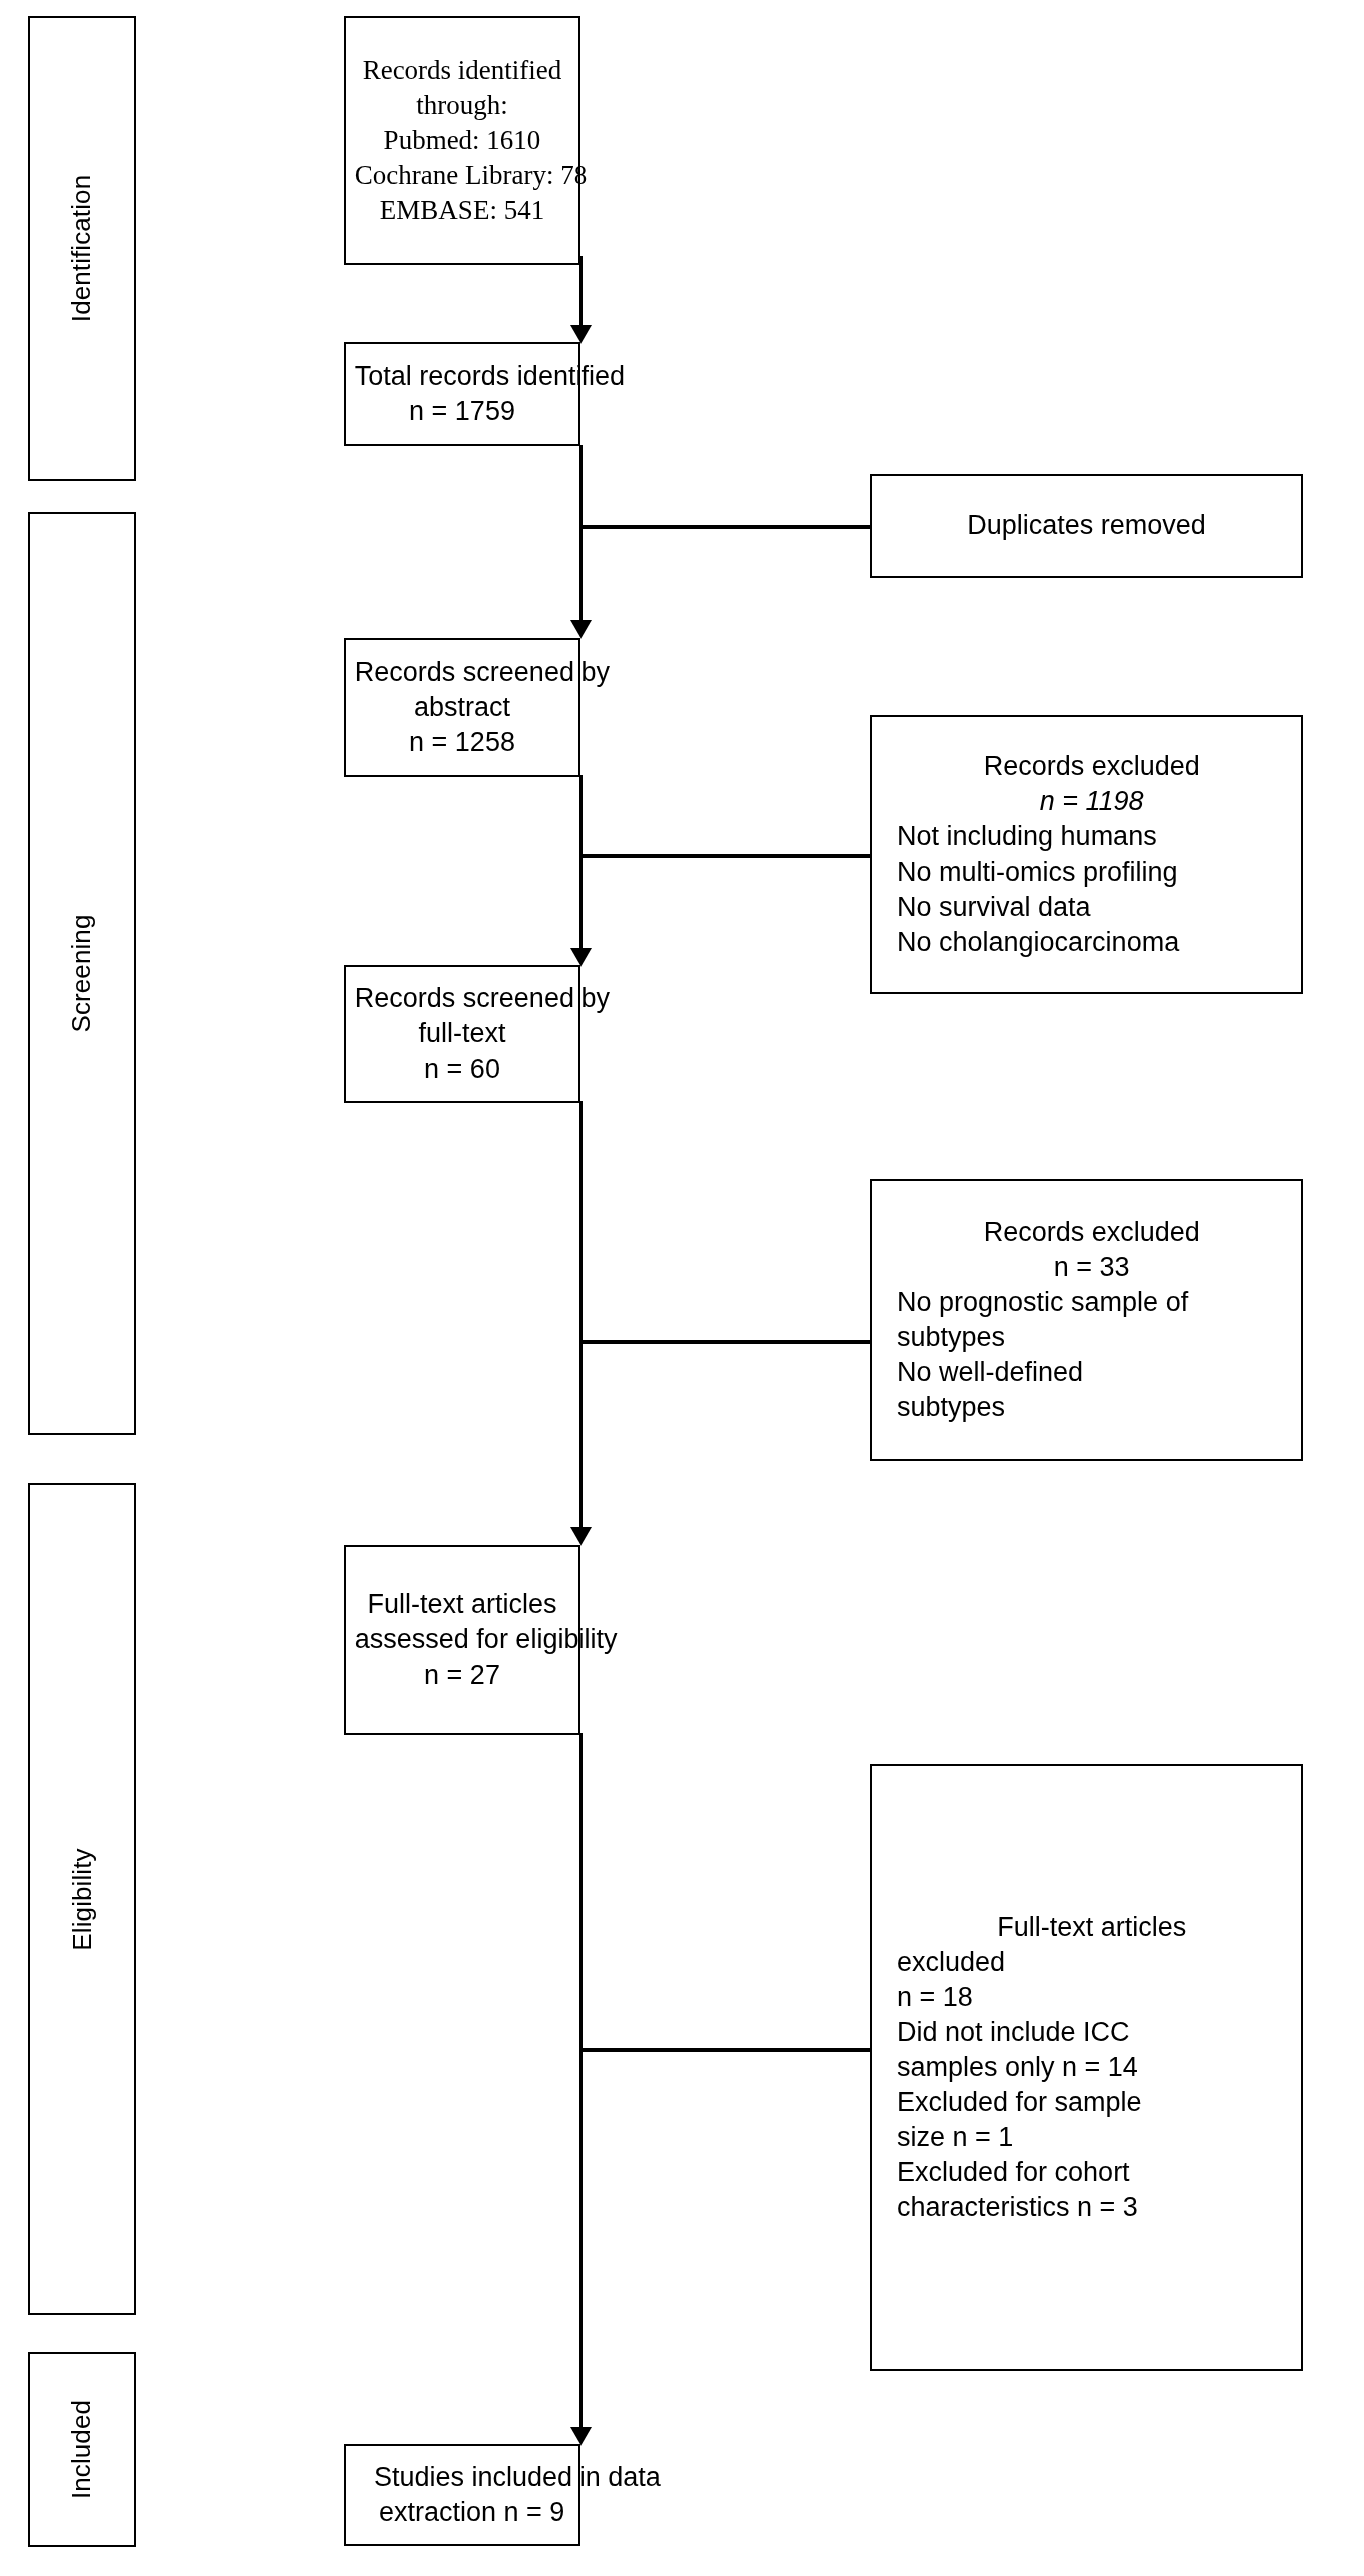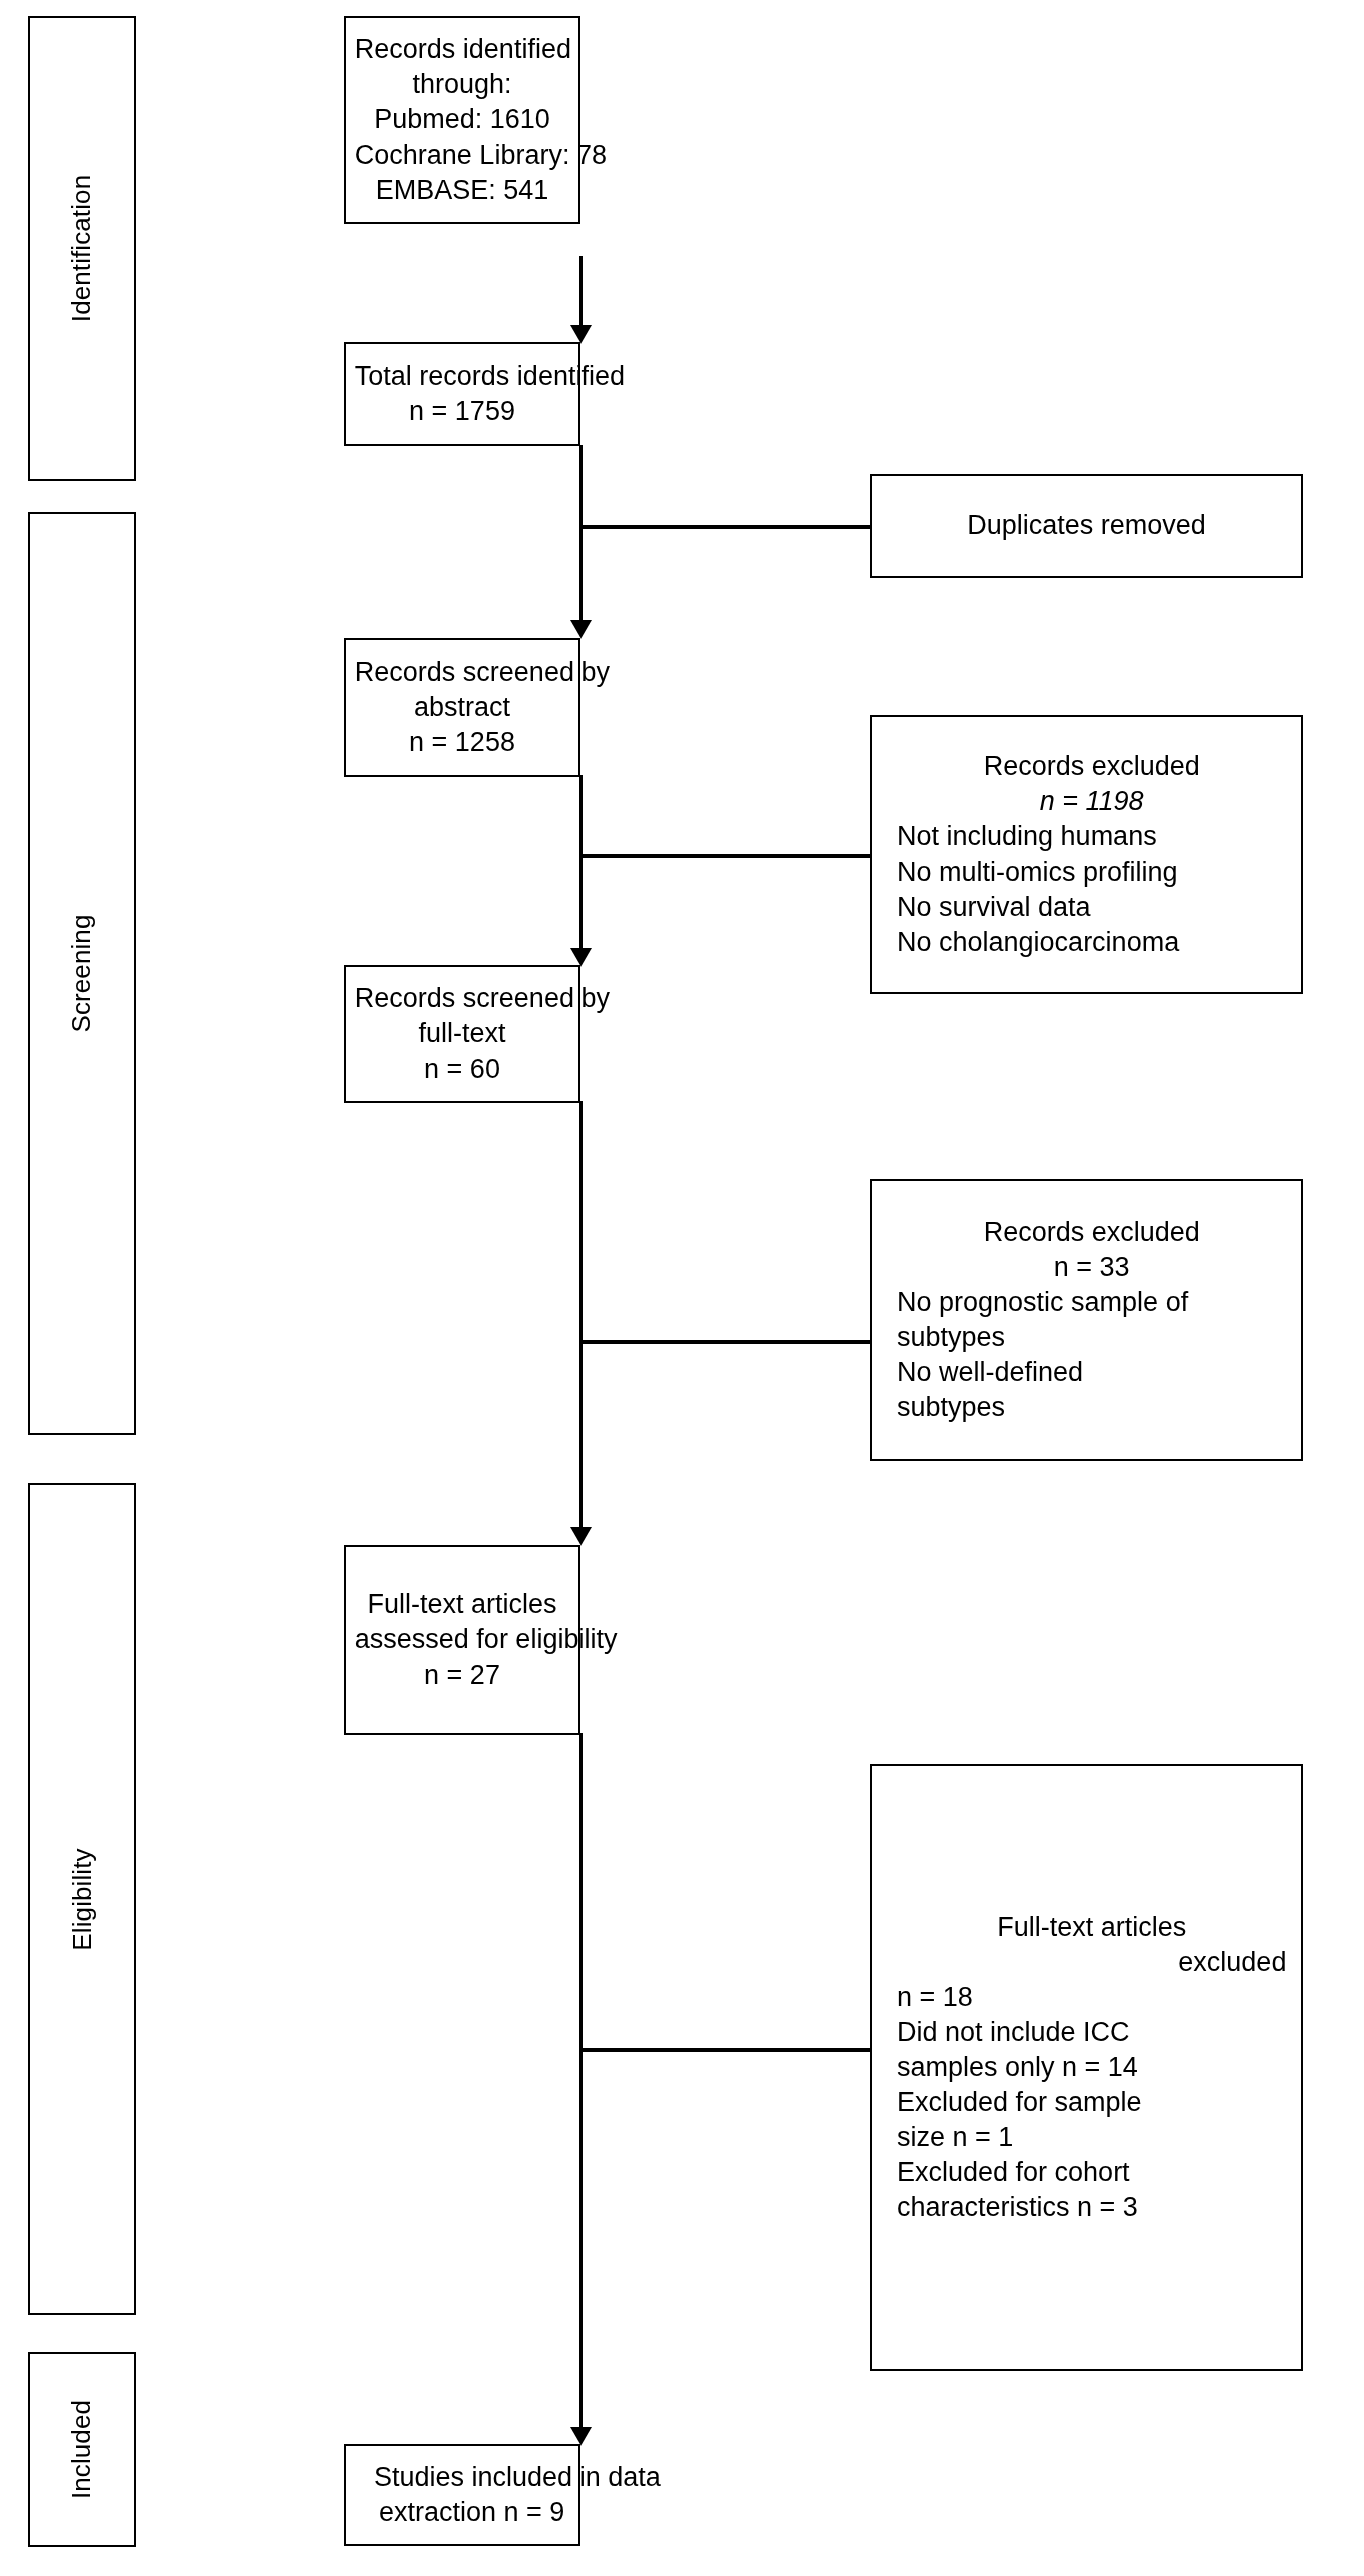--- a/index.html
+++ b/index.html
@@ -132,21 +132,21 @@
 
   <div class="hline" style="left:579px; top:1340px; width:367px;"></div>
   <div class="arrow-right" style="left:942px; top:1330px;"></div>
 
   <div class="vline" style="left:579px; top:1733px; height:702px;"></div>
   <div class="arrow-down" style="left:570px; top:2427px;"></div>
 
   <div class="hline" style="left:579px; top:2048px; width:367px;"></div>
   <div class="arrow-right" style="left:942px; top:2038px;"></div>
 
-  <div class="box aligncenter" style="left:344px; top:16px; width:234px; height:208px; left:344px; width:236px;">
+  <div class="box aligncenter" style="left:344px; top:16px; width:234px; height:249px; left:344px; width:236px;font-family:Liberation Serif, serif;">
     <div class="lines">
       <span class="ln">Records identified</span>
       <span class="ln">through:</span>
       <span class="ln">Pubmed: 1610</span>
       <span class="ln">Cochrane Library: 78</span>
       <span class="ln">EMBASE: 541</span>
     </div>
   </div>
 
   <div class="box aligncenter" style="left:344px; top:342px; width:236px; height:104px;">
@@ -211,21 +211,21 @@
       <span class="ln">No prognostic sample of</span>
       <span class="ln">subtypes</span>
       <span class="ln">No well-defined</span>
       <span class="ln">subtypes</span>
     </div>
   </div>
 
   <div class="box alignleft" style="left:870px; top:1764px; width:433px; height:607px; padding-left:25px; padding-right:14.6px;">
     <div class="lines">
       <span class="ln" style="text-align:center;">Full-text articles</span>
-      <span class="ln" style="text-align:right;">excluded</span>
+      <span class="ln" style="text-align:left;">excluded</span>
       <span class="ln" style="text-align:left;">n = 18</span>
       <span class="ln">Did not include ICC</span>
       <span class="ln">samples only n = 14</span>
       <span class="ln">Excluded for sample</span>
       <span class="ln">size n = 1</span>
       <span class="ln">Excluded for cohort</span>
       <span class="ln">characteristics n = 3</span>
     </div>
   </div>
 

